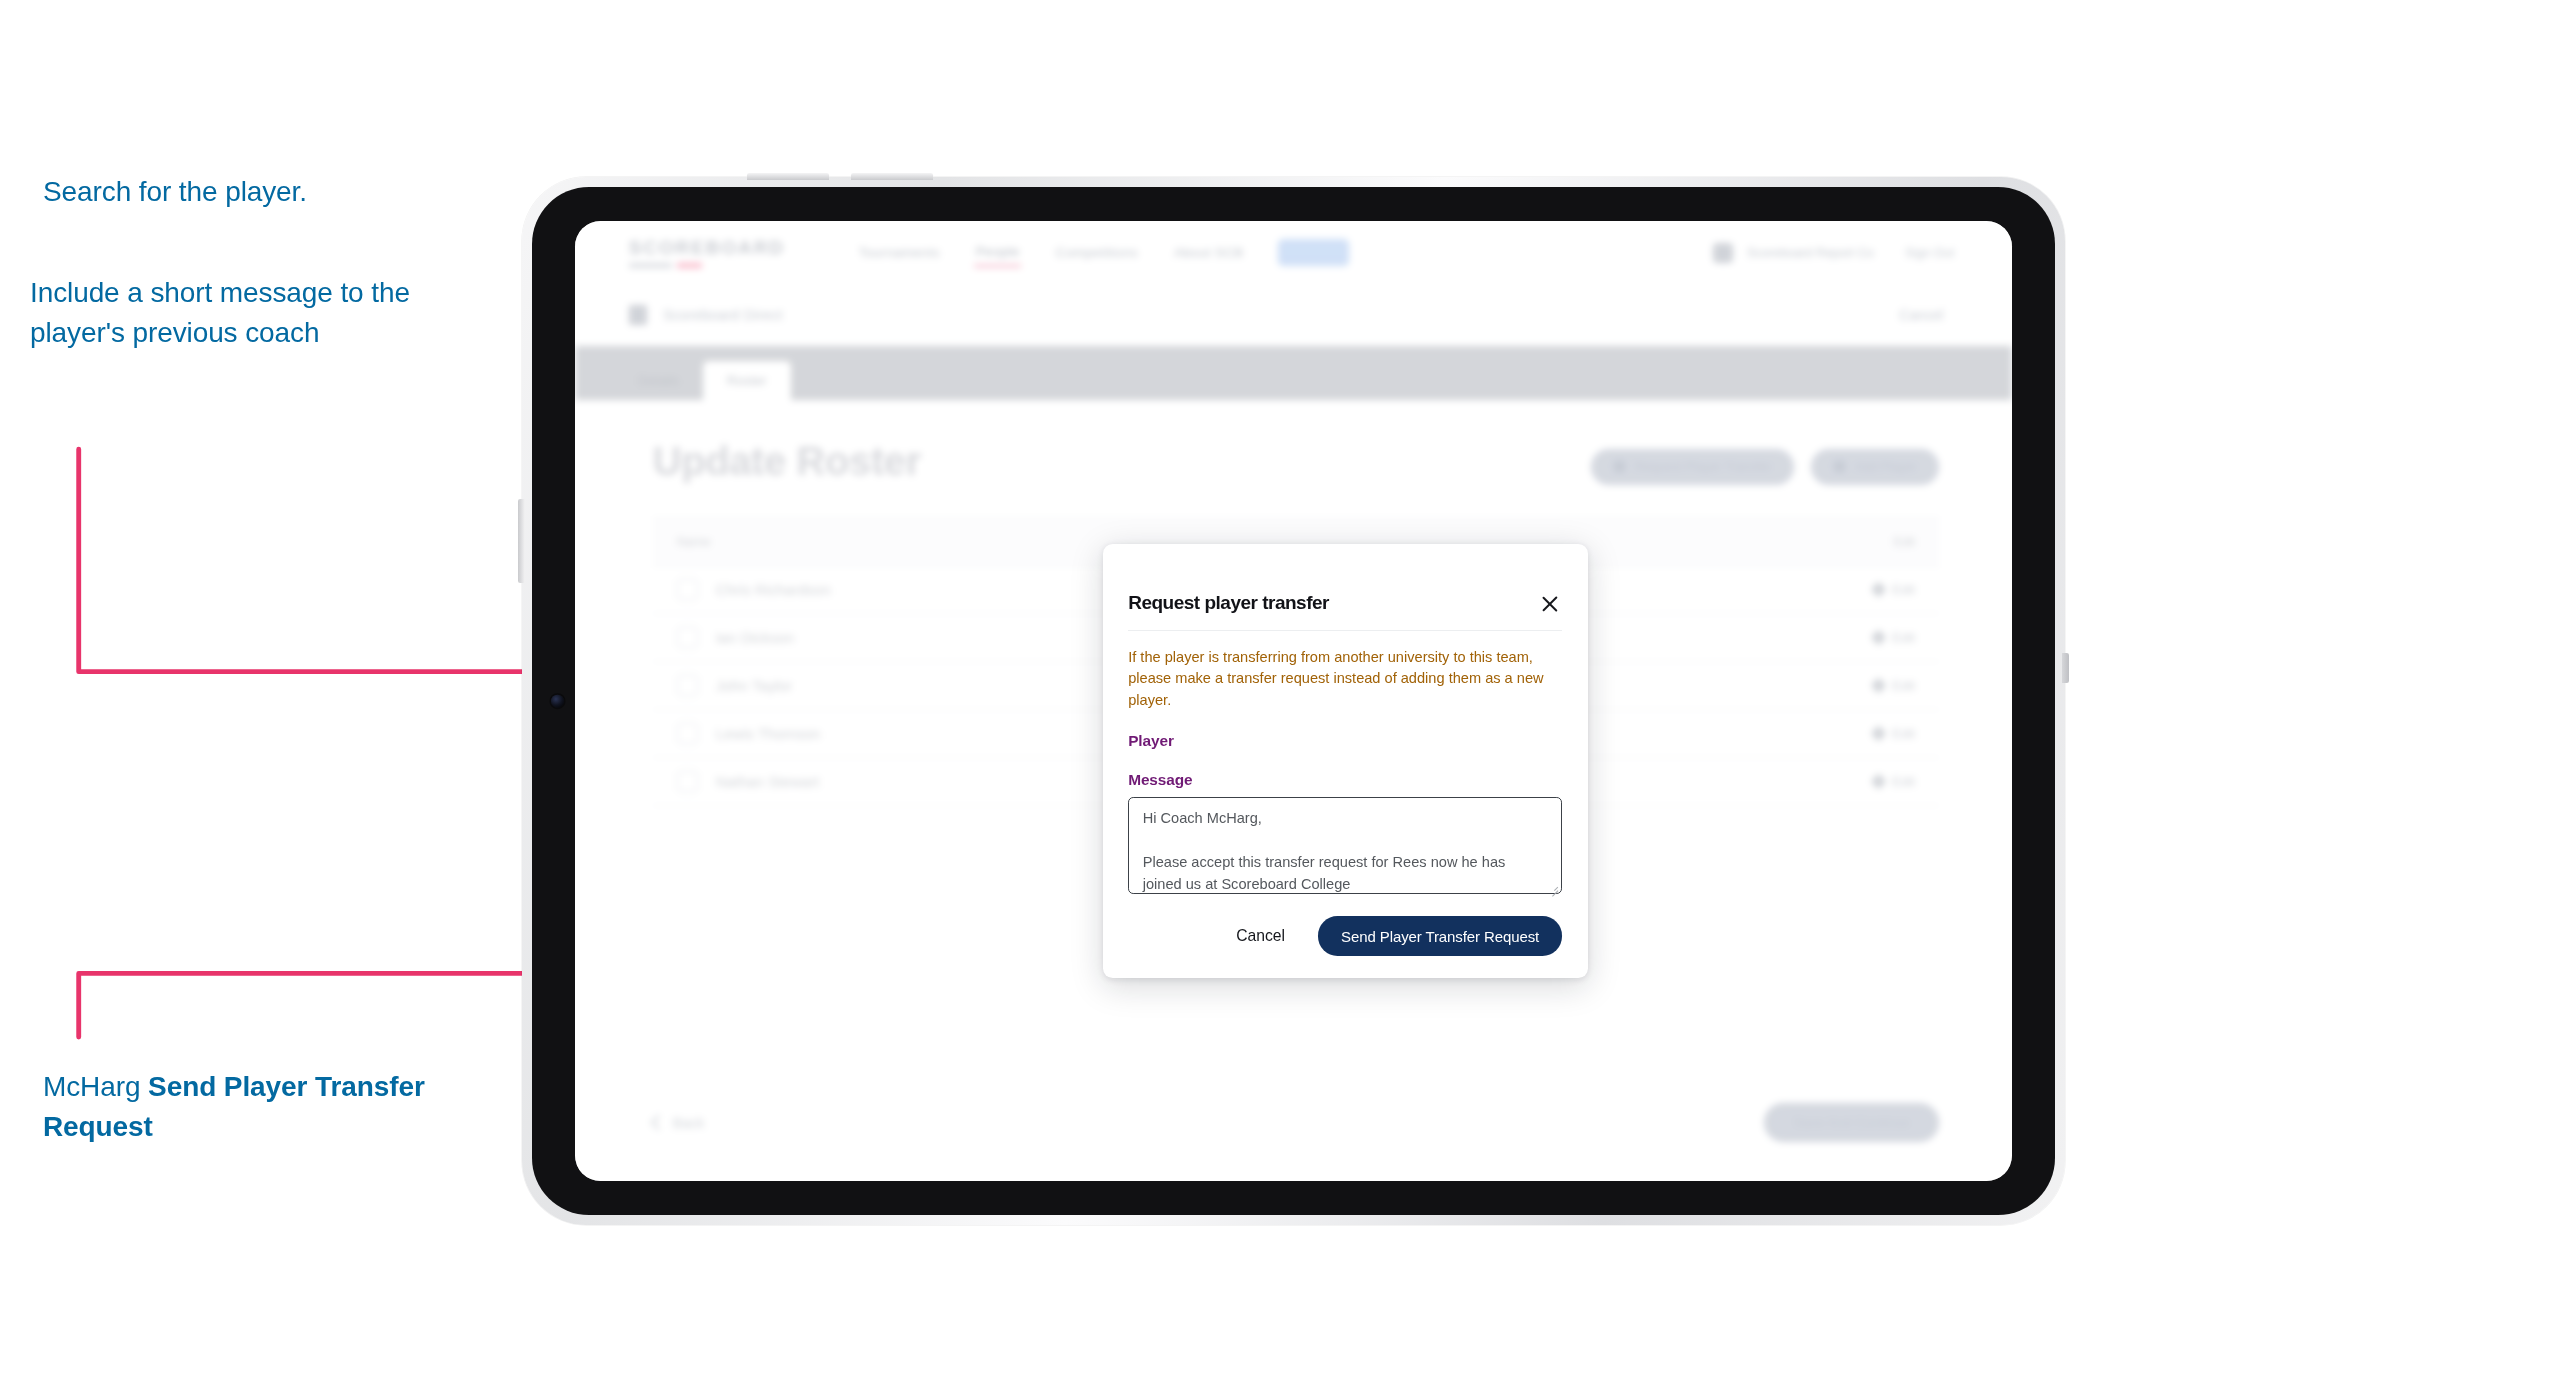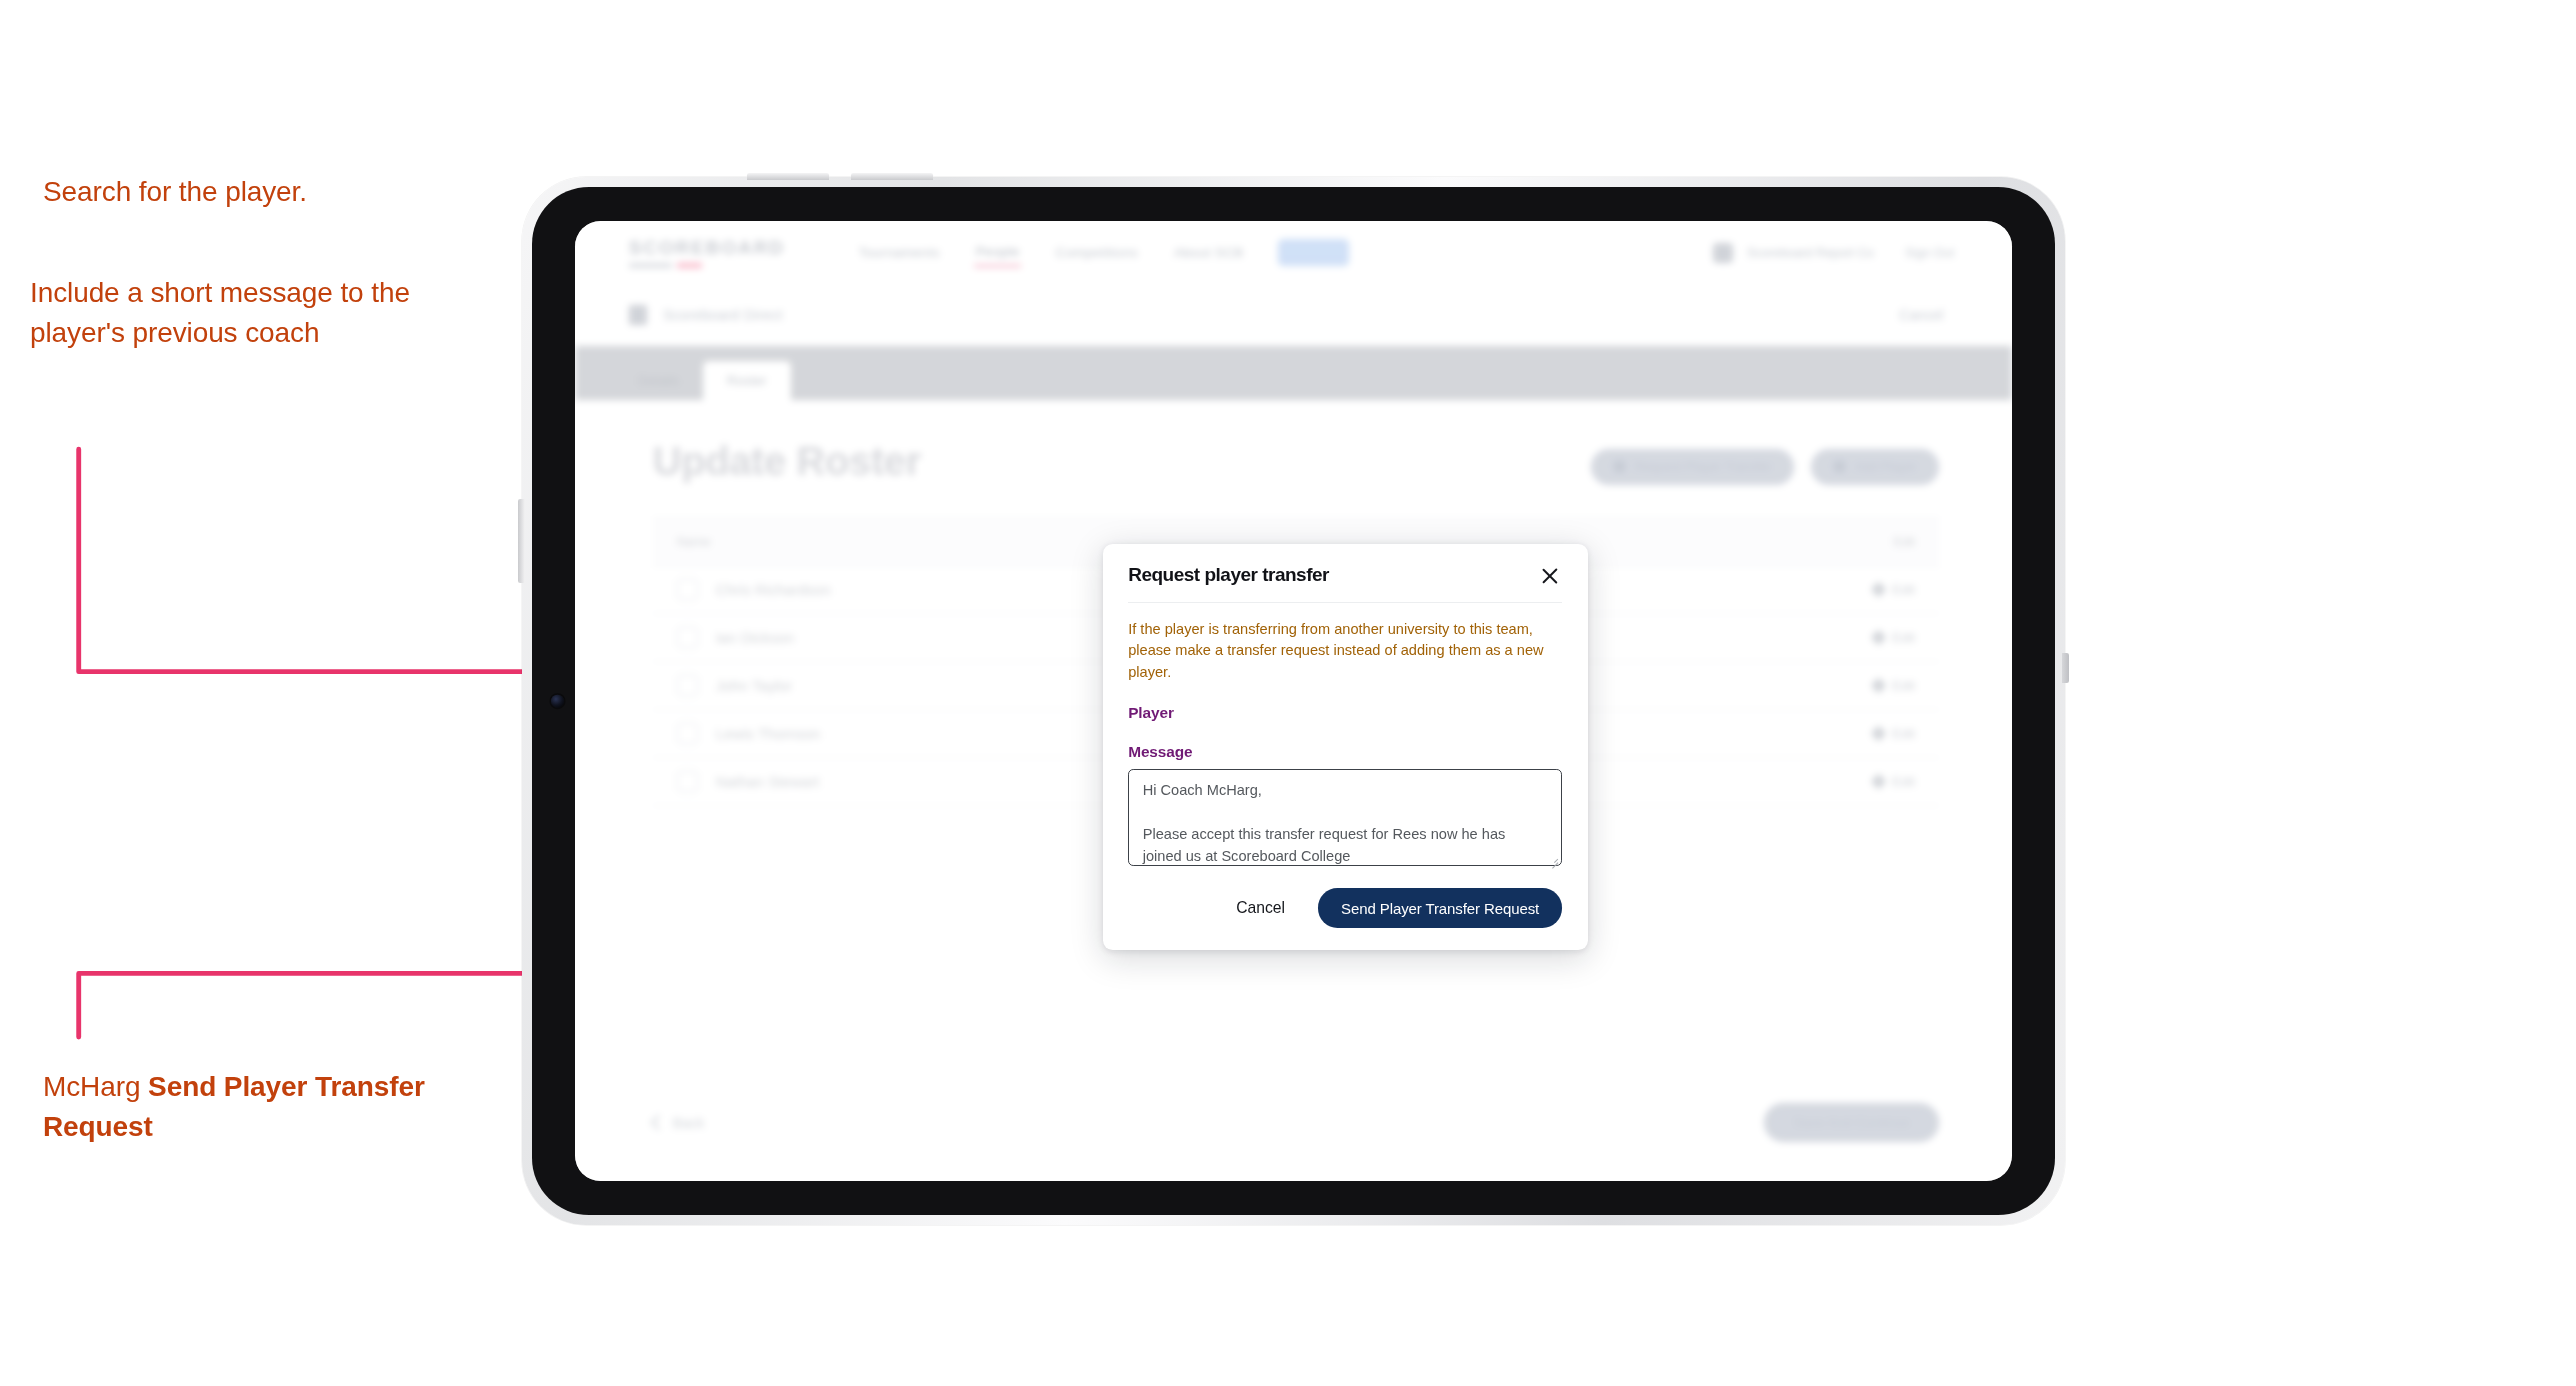--- a/index.html
+++ b/index.html
@@ -12,21 +12,21 @@
     height: 1386px;
     position: relative;
     overflow: hidden;
     font-family: "Liberation Sans", sans-serif;
     -webkit-font-smoothing: antialiased;
   }
 
   
   .annotation {
     position: absolute;
-    color: #c2410c;
+    color: #0369a1;
     font-family: "Liberation Sans", sans-serif;
     font-size: 28px;
     line-height: 1.42;
     letter-spacing: -0.1px;
   }
   #anno-top       { left: 43px; top: 172px;  width: 419px; }
   #anno-mid       { left: 30px; top: 273px;  width: 419px; }
   #anno-bottom    { left: 43px; top: 1067px; width: 389px; }
   #anno-bottom .bold { font-weight: bold; }
 
@@ -337,20 +337,21 @@
     border-radius: 9.7px;
     box-shadow: 0 7.5px 33px rgba(17,22,38,0.17), 0 1.5px 6px rgba(17,22,38,0.10);
     padding: 0;
     z-index: 40;
   }
   .modal-head {
     display: flex;
     align-items: flex-start;
     justify-content: space-between;
     padding: 21px 25.5px 0 25.5px;
+    margin-top: 28px;
   }
   .modal-title {
     font-size: 19px;
     font-weight: bold;
     color: #111217;
     letter-spacing: -0.5px;
     line-height: 1.1;
   }
   .modal-close {
     width: 25.5px; height: 25.5px;

